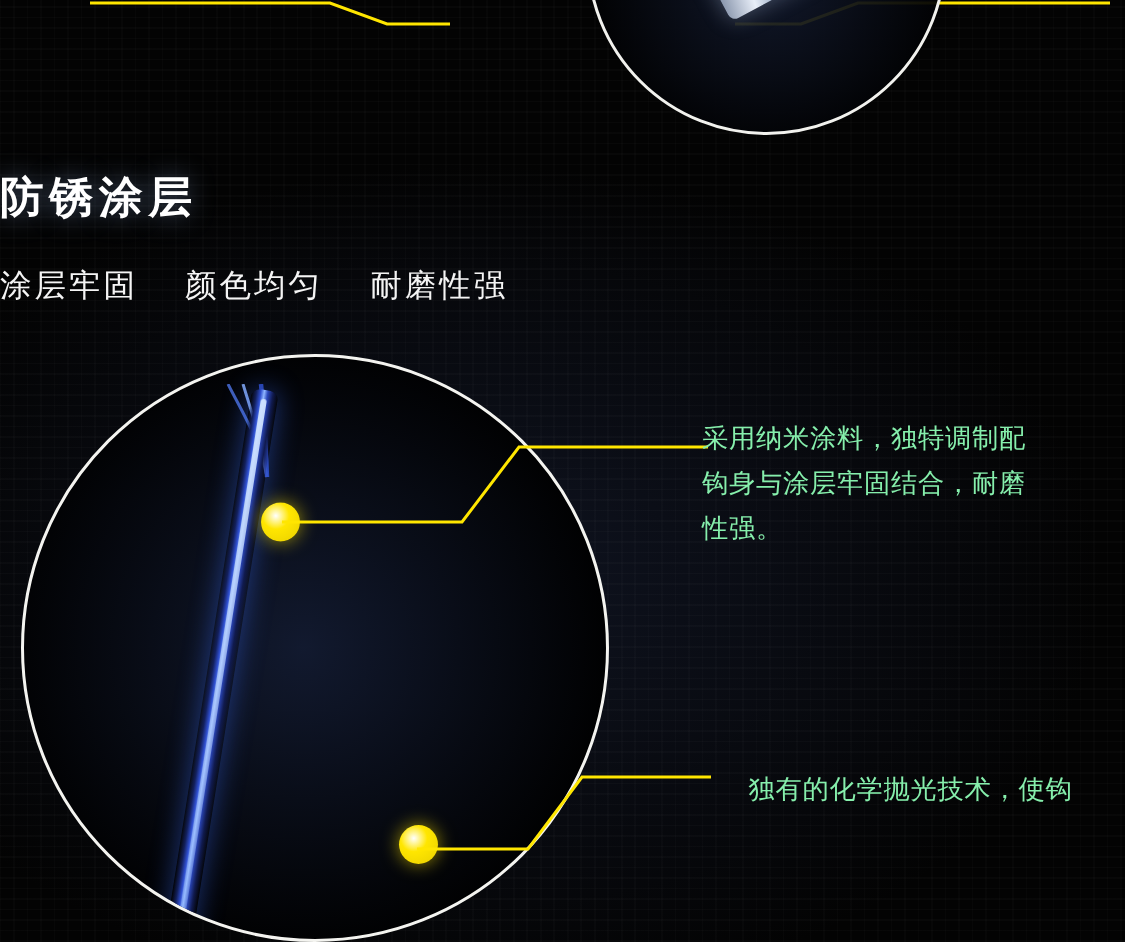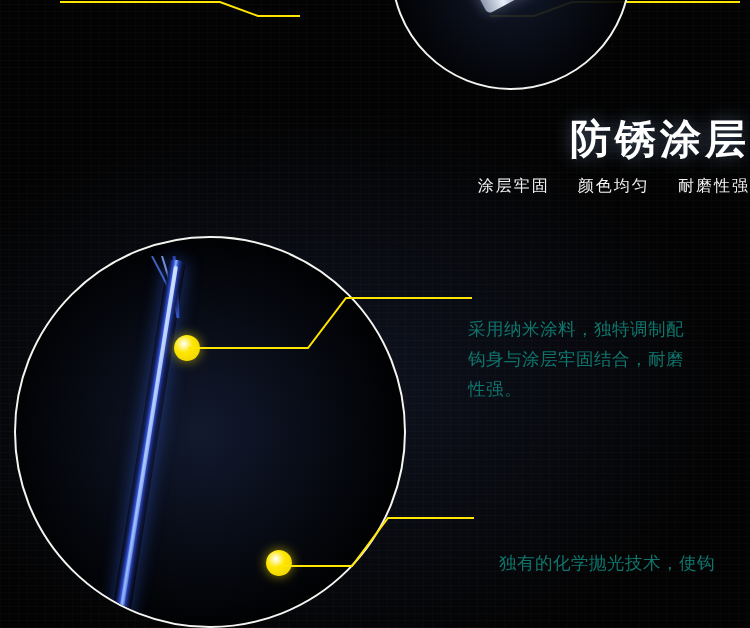--- a/index.html
+++ b/index.html
@@ -82,35 +82,35 @@
     height: 18px;
   }
   .lead-svg { display: block; }
 
   
   .title {
     position: absolute;
     left: 0;
     right: 0;
     top: 112px;
-    text-align: right;
+    text-align: left;
     color: #ffffff;
-    font-size: 41px;
+    font-size: 29px;
     font-weight: bold;
     letter-spacing: 4px;
     text-shadow: 0 0 18px rgba(140,170,220,0.45);
   }
   .subtitle {
     position: absolute;
     left: 0;
     right: 0;
     top: 176px;
-    text-align: right;
+    text-align: left;
     color: #f4f4f4;
-    font-size: 16px;
+    font-size: 21px;
     letter-spacing: 2px;
   }
   .subtitle .gap { display: inline-block; width: 14px; }
 
   
   .main-circle {
     position: absolute;
     left: 14px;
     top: 236px;
     width: 388px;
@@ -185,26 +185,25 @@
     position: absolute;
     left: 276px;
     top: 510px;
     width: 200px;
     height: 66px;
   }
 
   
   .callout {
     position: absolute;
-    color: #0f766e;
+    color: #86efac;
     font-size: 17.5px;
     line-height: 30px;
     letter-spacing: 0.5px;
     width: 278px;
-    margin-top: 36px;
   }
   .callout-1 { left: 468px; top: 278px; }
   .callout-2 { left: 468px; top: 512px; text-align: center; }
 </style>
 </head>
 <body>
 
 <div class="page">
 
   <div class="top-lead-left">

